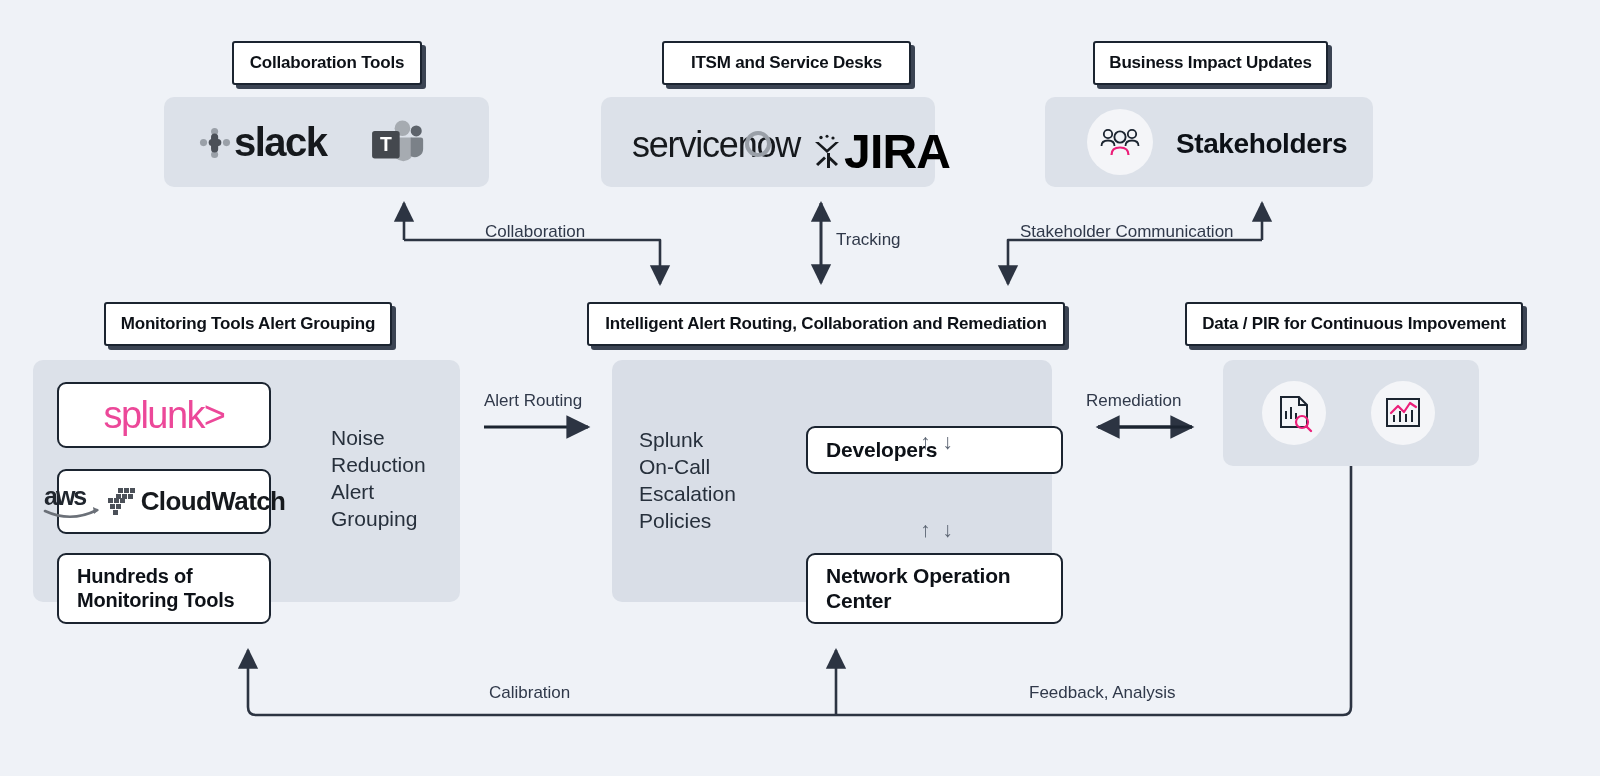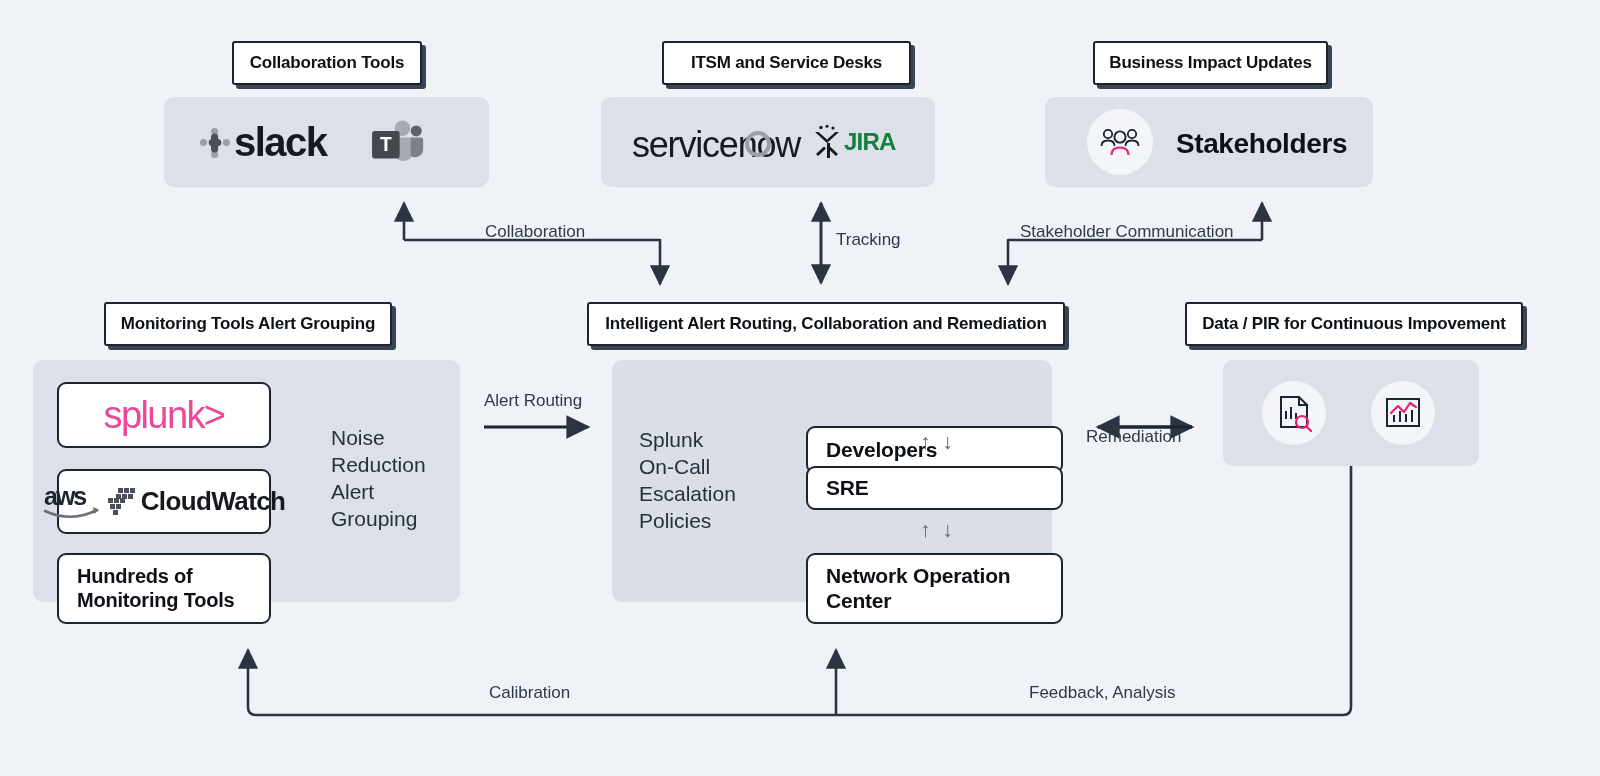--- a/index.html
+++ b/index.html
@@ -61,21 +61,21 @@
   }
 
   
   svg.ov { position: absolute; left: 0; top: 0; width: 1600px; height: 776px;
            overflow: visible; pointer-events: none; }
 
   
   .logorow { position: absolute; display: flex; align-items: center; }
   .slacktxt { font-size: 40px; font-weight: 700; color: #16191d; letter-spacing: -1.5px; }
   .snow { font-size: 36px; font-weight: 400; color: #16191d; letter-spacing: -1.2px; }
-  .jiratxt { font-size: 24px; font-weight: 700; color: #15803d; letter-spacing: -0.8px; }
+  .jiratxt { font-size: 48px; font-weight: 700; color: #000000; letter-spacing: -0.8px; }
   .stake { font-size: 28px; font-weight: bold; color: #0d1117; letter-spacing: -0.4px; }
   .splunktxt { font-size: 38px; font-weight: 400; color: #ec4899; letter-spacing: -1.6px; }
   .cwtxt { font-size: 26px; font-weight: bold; color: #16191d; letter-spacing: -0.6px; }
   .circ {
     position: absolute; border-radius: 50%;
     background: #f4f5f8;
     display: flex; align-items: center; justify-content: center;
   }
 </style>
 </head>
@@ -279,31 +279,28 @@
   <div class="ptext" style="left:639px; top:427px;">Splunk
 On-Call
 Escalation
 Policies</div>
 
   <div class="card" style="left:806px; top:378px; width:257px; height:48px;margin-top:48px;">
     <span class="lbl">Developers</span>
   </div>
   <div style="position:absolute; left:920px; top:430px; font-size:21px; color:#5b6472; letter-spacing:3px;">↑ ↓</div>
 
-  <div class="card" style="left:806px; top:466px; width:257px; height:44px;">
-    <span class="lbl">SRE</span>
-  </div>
   <div style="position:absolute; left:920px; top:518px; font-size:21px; color:#5b6472; letter-spacing:3px;">↑ ↓</div>
 
   <div class="card" style="left:806px; top:553px; width:257px; height:71px;">
     <span class="lbl" style="white-space:pre-line;">Network Operation
 Center</span>
   </div>
 
-  <div class="conn-label" style="left:1086px; top:391px;margin-top:36px;">Remediation</div>
+  <div class="conn-label" style="left:1086px; top:391px;">Remediation</div>
 
   <div class="chip" style="left:1185px; top:302px; width:338px; height:44px;align-items:center;">
     <span>Data / PIR for Continuous Impovement</span>
   </div>
   <div class="panel" style="left:1223px; top:360px; width:256px; height:106px;"></div>
 
   <div class="circ" style="left:1262px; top:381px; width:64px; height:64px;">
     <svg width="40" height="40" viewBox="0 0 40 40">
       <path d="M7 4 h18 l8 8 v22 h-26 z" fill="none" stroke="#1b2430" stroke-width="2"></path>
       <path d="M25 4 v8 h8" fill="none" stroke="#1b2430" stroke-width="2"></path>

